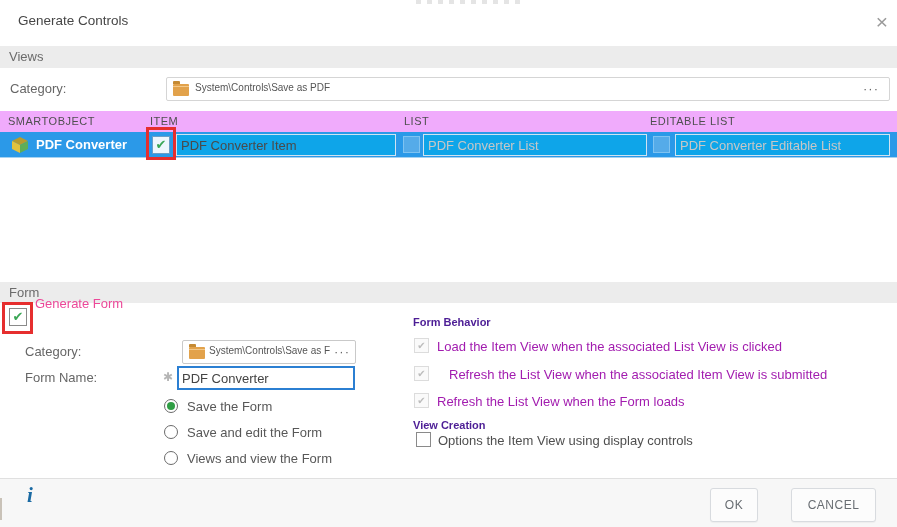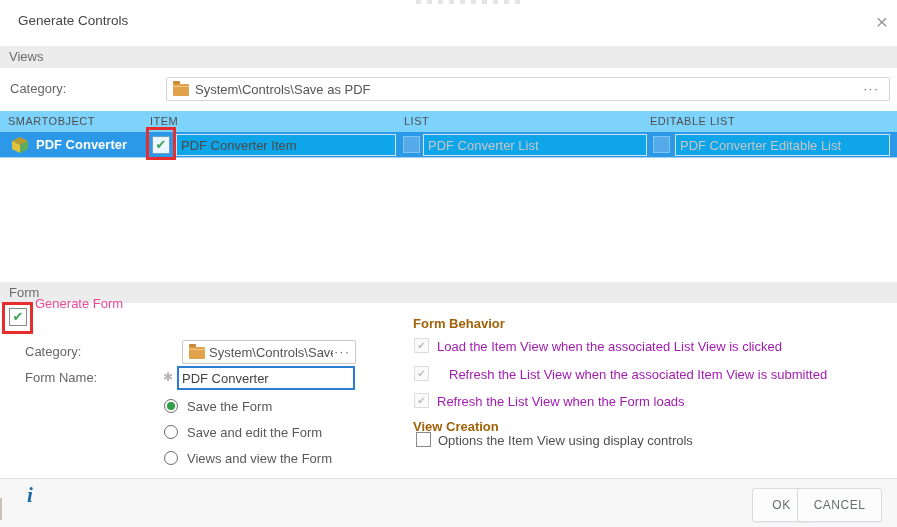--- a/index.html
+++ b/index.html
@@ -17,33 +17,33 @@
   
   .section-bar { left:0; width:897px; height:22px; background:#ececec; }
   .section-bar span { position:absolute; left:9px; top:3px; font-size:13px; color:#6b6b6b; }
   .views-bar { top:46px; } .form-bar { top:282px; height:21px; }
 
   .lbl { font-size:13px; color:#666; }
 
   
   .field { background:#fff; border:1px solid #d5d5d5; border-radius:2px; }
   .views-cat-field { left:166px; top:77px; width:724px; height:24px; }
-  .field .ftext { position:absolute; left:28px; top:4px; font-size:13px; color:#555; white-space:nowrap; }
+  .field .ftext { position:absolute; left:28px; top:4px; font-size:10px; color:#555; white-space:nowrap; }
   .ellipsis { position:absolute; top:3px; font-size:13px; color:#666; letter-spacing:1px; }
   .views-cat-field .ellipsis { right:10px; }
 
   .folder-icon { position:absolute; left:6px; top:6px; width:16px; height:12px;
                  background:#e2a24b; border-radius:1px; }
   .folder-icon::before { content:""; position:absolute; left:0; top:-3px; width:7px; height:3px;
                  background:#c58a33; border-radius:1px 1px 0 0; }
   .folder-icon::after { content:""; position:absolute; left:0; top:2px; width:16px; height:1px;
                  background:#f3c98a; }
 
   
-  .tbl-header { left:0; top:111px; width:897px; height:21px; background:#7dd3fc; }
+  .tbl-header { left:0; top:111px; width:897px; height:21px; background:#f0abfc; }
   .tbl-header span { position:absolute; top:4px; font-size:11px; color:#4f4f4f; letter-spacing:.5px; }
   .th-0 { left:8px; } .th-1 { left:150px; } .th-2 { left:404px; } .th-3 { left:650px; }
 
   .tbl-row { left:0; top:132px; width:897px; height:26px; background:#2b99e8;
              border-bottom:1px solid #a6d2f1; }
   .cube-icon { left:11px; top:137px; width:18px; height:16px; }
   .so-label { left:36px; top:137px; font-size:13px; font-weight:bold; color:#fff; }
 
   .row-input { position:absolute; top:134px; height:22px; border:1px solid #cfe3f2;
                font-family:Liberation Sans, sans-serif; font-size:13px; color:#4a4a4a;
@@ -81,40 +81,40 @@
 
   .radio-row { left:164px; height:16px; }
   .radio { position:absolute; left:0; top:0; width:14px; height:14px; border-radius:50%;
            border:1.5px solid #6b6b6b; background:#fff; }
   .radio.sel::after { content:""; position:absolute; left:1.5px; top:1.5px; width:8px; height:8px;
            border-radius:50%; background:#2f9e44; }
   .radio-label { position:absolute; left:23px; top:0px; font-size:13px; color:#585858; white-space:nowrap;text-align:center; }
   .r0 { top:399px; } .r1 { top:425px; } .r2 { top:451px; }
 
   
-  .col-header { left:413px; font-size:13px; font-weight:bold; color:#a16207; }
+  .col-header { left:413px; font-size:11px; font-weight:bold; color:#4c1d95; }
   .fb-header { top:316px; } .vc-header { top:419px; }
   .dis-cb { left:414px; width:15px; height:15px; background:#fafafa; border:1px solid #dcdcdc;
             color:#bdbdbd; font-size:10px; line-height:13px; }
   .dis-label { left:437px; font-size:13px; color:#a21caf; white-space:nowrap; }
   .fb0 { top:338px; } .fb0l { top:339px; } .fb1 { top:366px; } .fb1l { top:367px;margin-left:12px; }
   .fb2 { top:393px; } .fb2l { top:394px; }
   .vc-cb { left:416px; top:432px; width:15px; height:15px; background:#fff; border:1px solid #8a8a8a; }
   .vc-label { left:438px; top:433px; font-size:13px; color:#4f4f4f; white-space:nowrap; }
 
   
   .footer { left:0; top:478px; width:897px; height:49px; background:#f7f7f7;
             border-top:1px solid #e0e0e0; }
   .info-icon { left:27px; top:483px; font-family:"Liberation Serif",serif; font-style:italic;
                font-weight:bold; font-size:21px; color:#1a6aa3; }
   .btn { position:absolute; top:488px; height:34px; background:#fcfcfc; border:1px solid #d8dbdf;
          border-radius:3px; font-family:"Liberation Sans",sans-serif; font-size:12px;
          color:#686d72; letter-spacing:.5px; cursor:pointer; box-shadow:0 1px 1px rgba(0,0,0,.04); }
-  .ok-btn { left:752px; width:59px; }
-  .cancel-btn { left:791px; width:85px;margin-left:6px; }
+  .ok-btn { left:710px; width:48px; }
+  .cancel-btn { left:791px; width:85px; }
   .edge-artifact { left:0; top:498px; width:2px; height:22px; background:#c9c2b8; }
 </style>
 </head>
 <body>
 
 <div class="abs top-artifact"></div>
 
 <div class="abs dlg-title">Generate Controls</div>
 <div class="abs close-btn">×</div>
 

